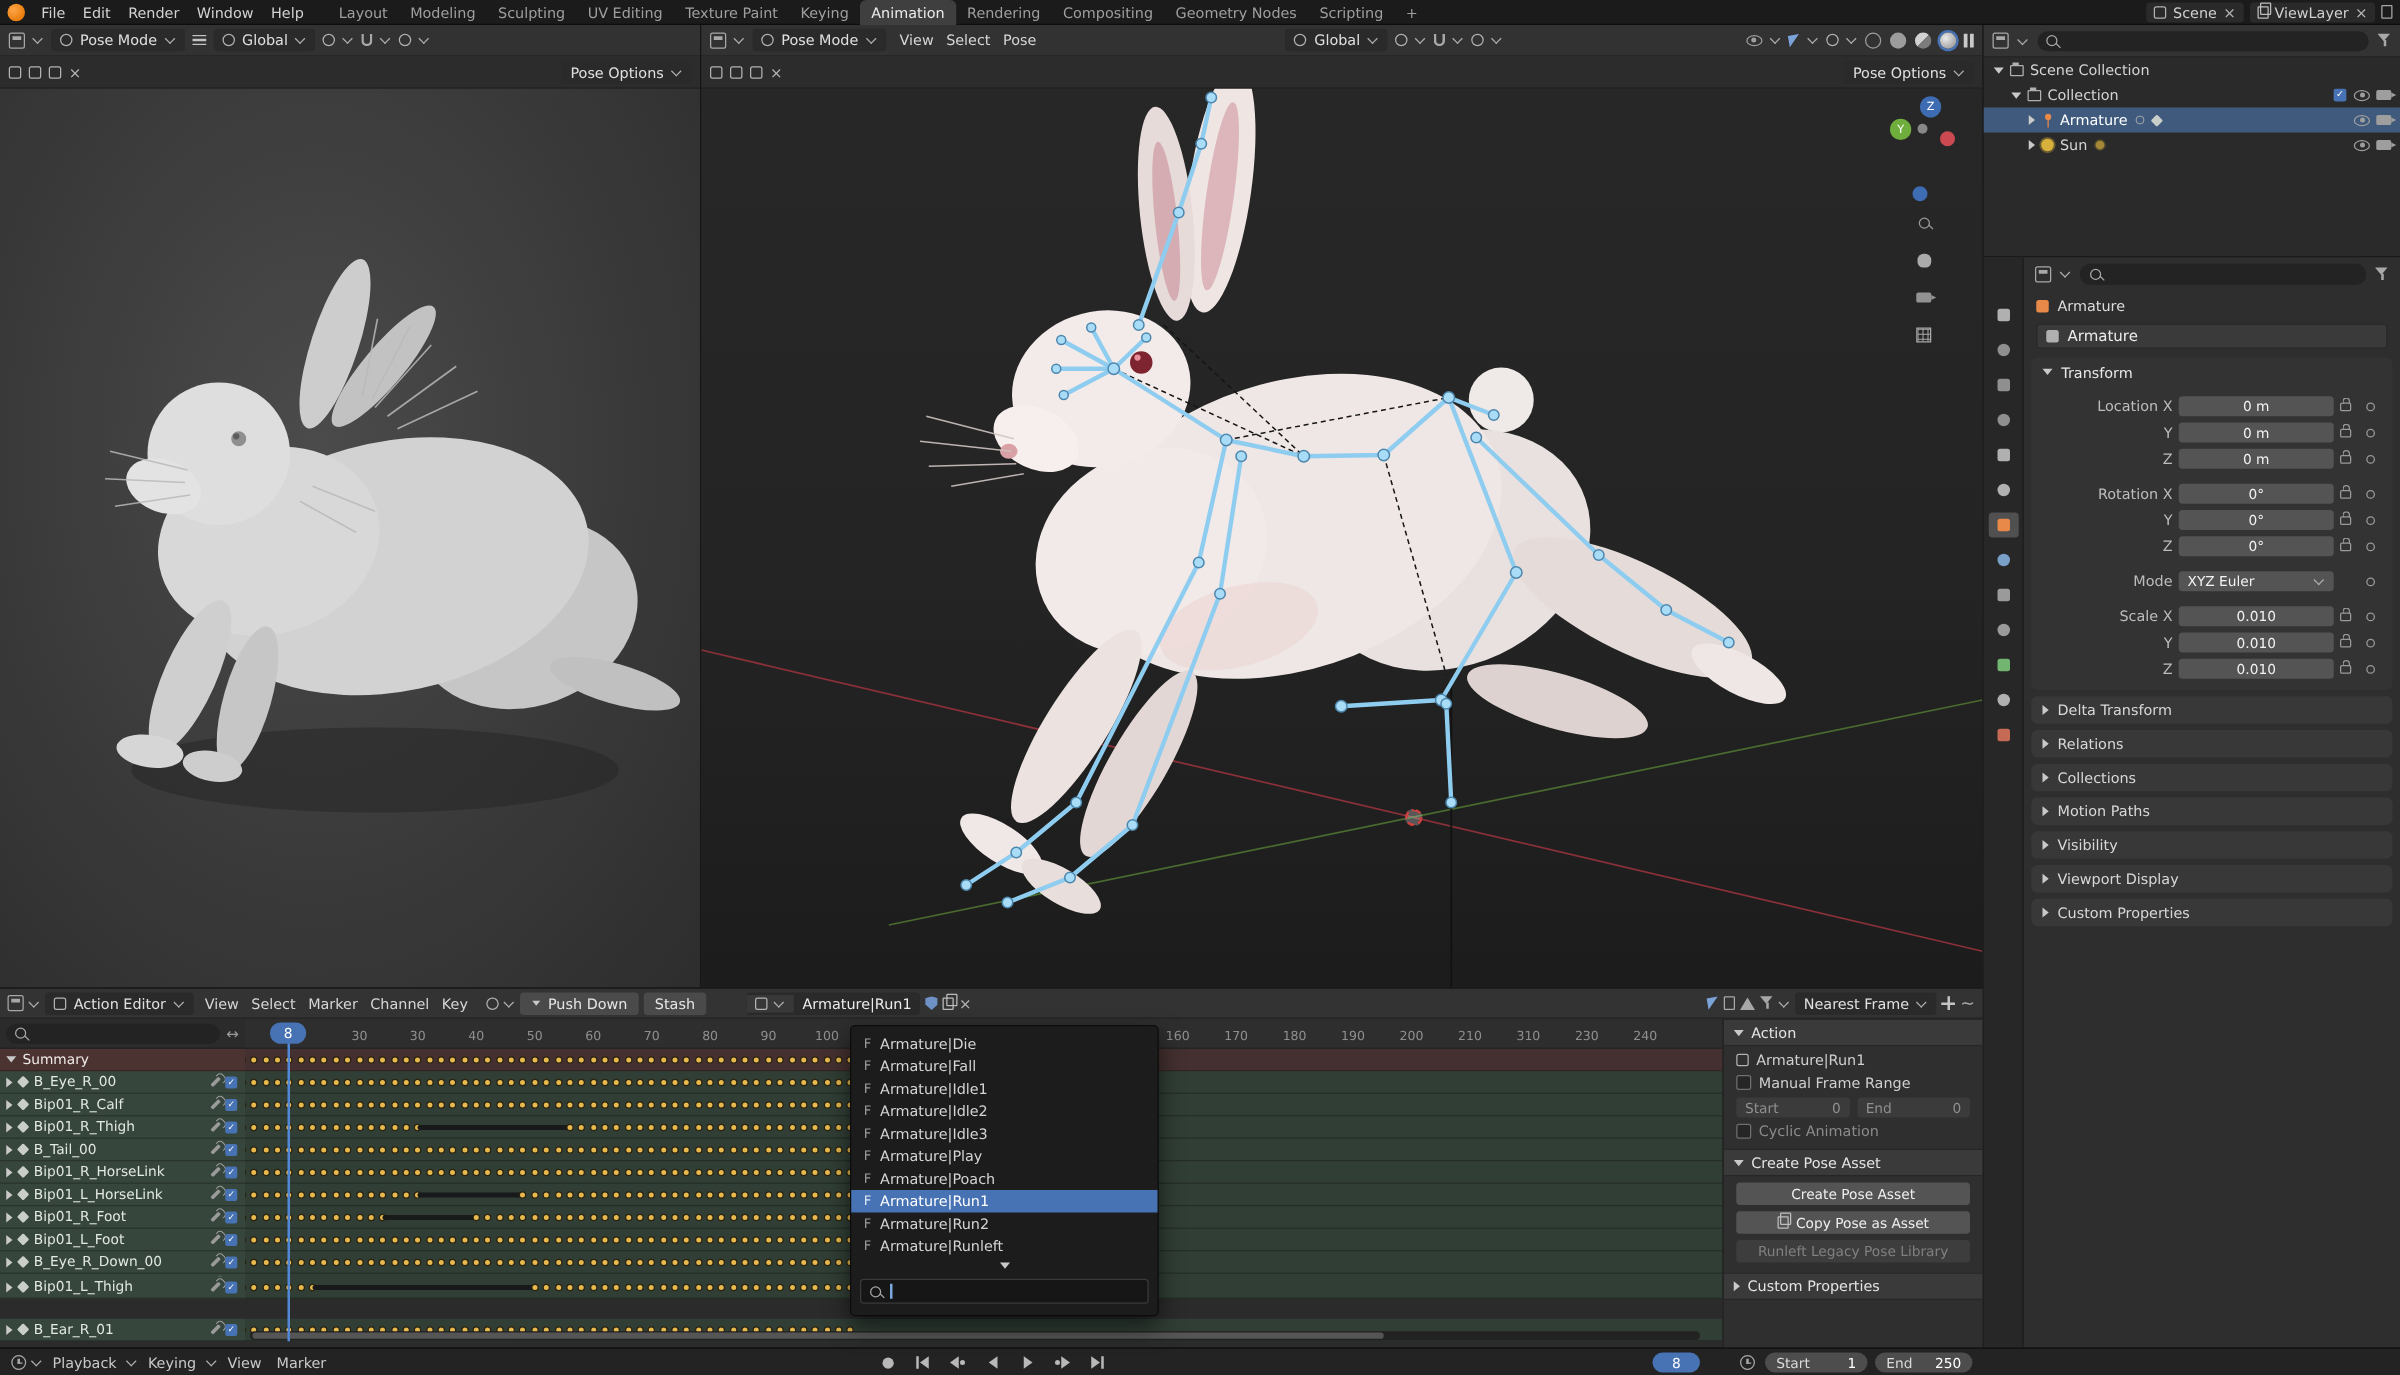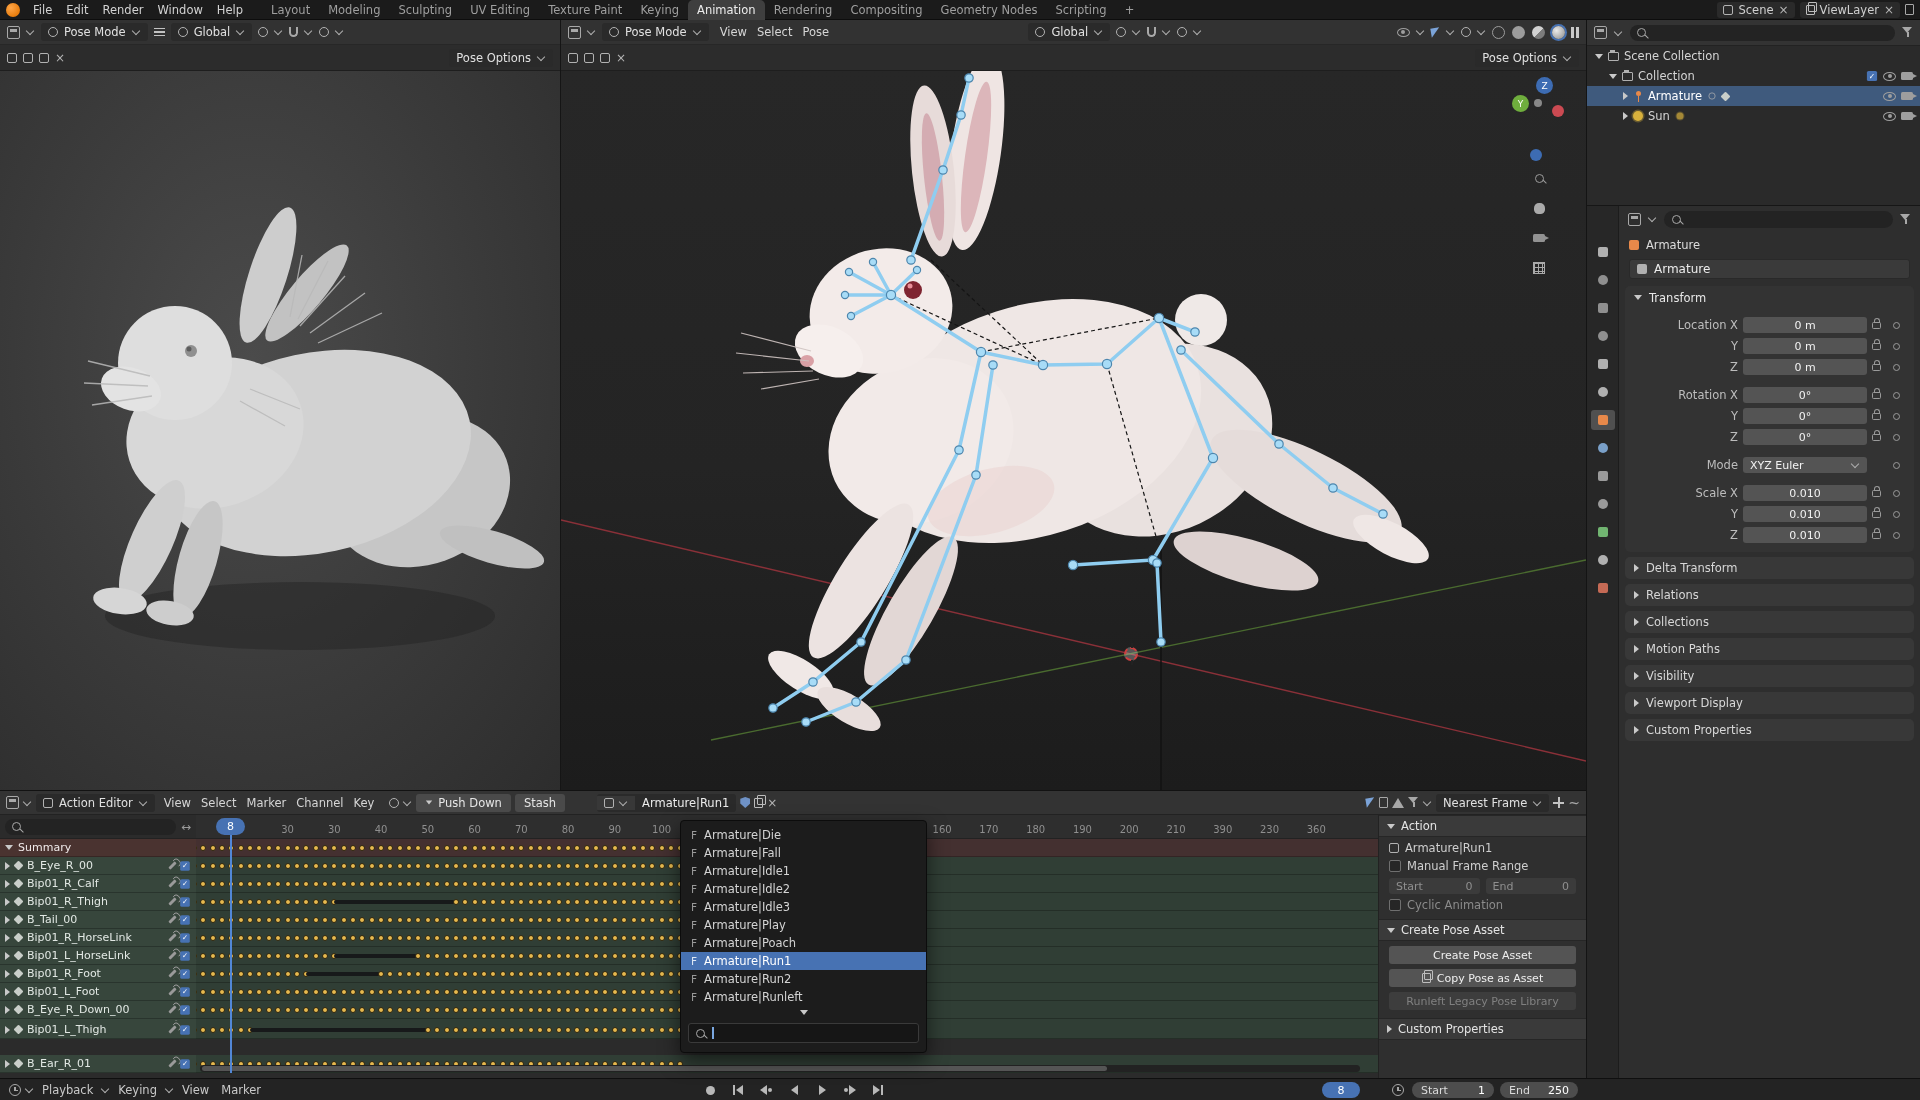--- a/index.html
+++ b/index.html
@@ -767,23 +767,23 @@
       <span class="tick" style="left: 559.12px;">120</span>
       <span class="tick" style="left: 605.88px;">130</span>
       <span class="tick" style="left: 652.64px;">140</span>
       <span class="tick" style="left: 699.4px;">150</span>
       <span class="tick" style="left: 746.16px;">160</span>
       <span class="tick" style="left: 792.92px;">170</span>
       <span class="tick" style="left: 839.68px;">180</span>
       <span class="tick" style="left: 886.44px;">190</span>
       <span class="tick" style="left: 933.2px;">200</span>
       <span class="tick" style="left: 979.96px;">210</span>
-      <span class="tick" style="left: 1026.72px;">390</span>
+      <span class="tick" style="left: 1026.72px;">310</span>
       <span class="tick" style="left: 1073.48px;">230</span>
-      <span class="tick" style="left: 1120.24px;">360</span>
+      <span class="tick" style="left: 1120.24px;">240</span>
     </div>
   <div id="channels">
       <div class="ch-row summary" style="top: 0px;">
         <div class="ch-name">
           <span class="tri-d"></span>
           <span>Summary</span>
         </div>
         <div class="ch-keys">
           <span class="kd" style="left: -5px;"></span>
           <span class="kd" style="left: 4.352px;"></span>

